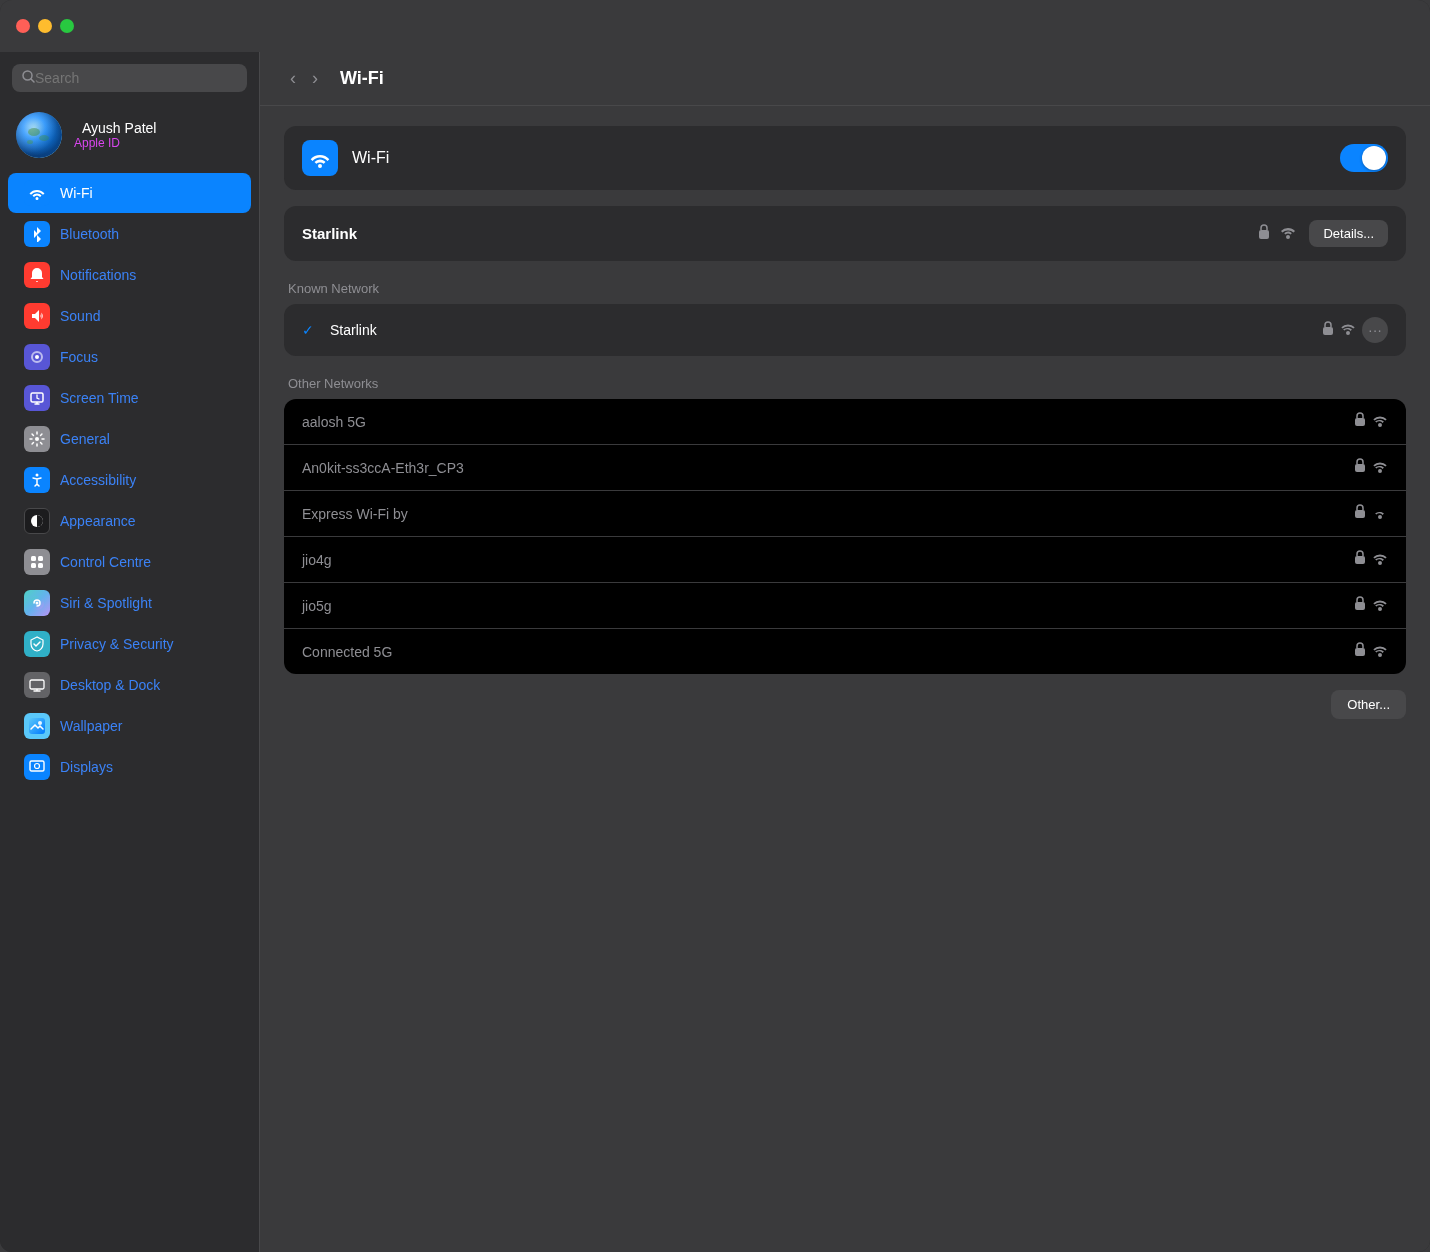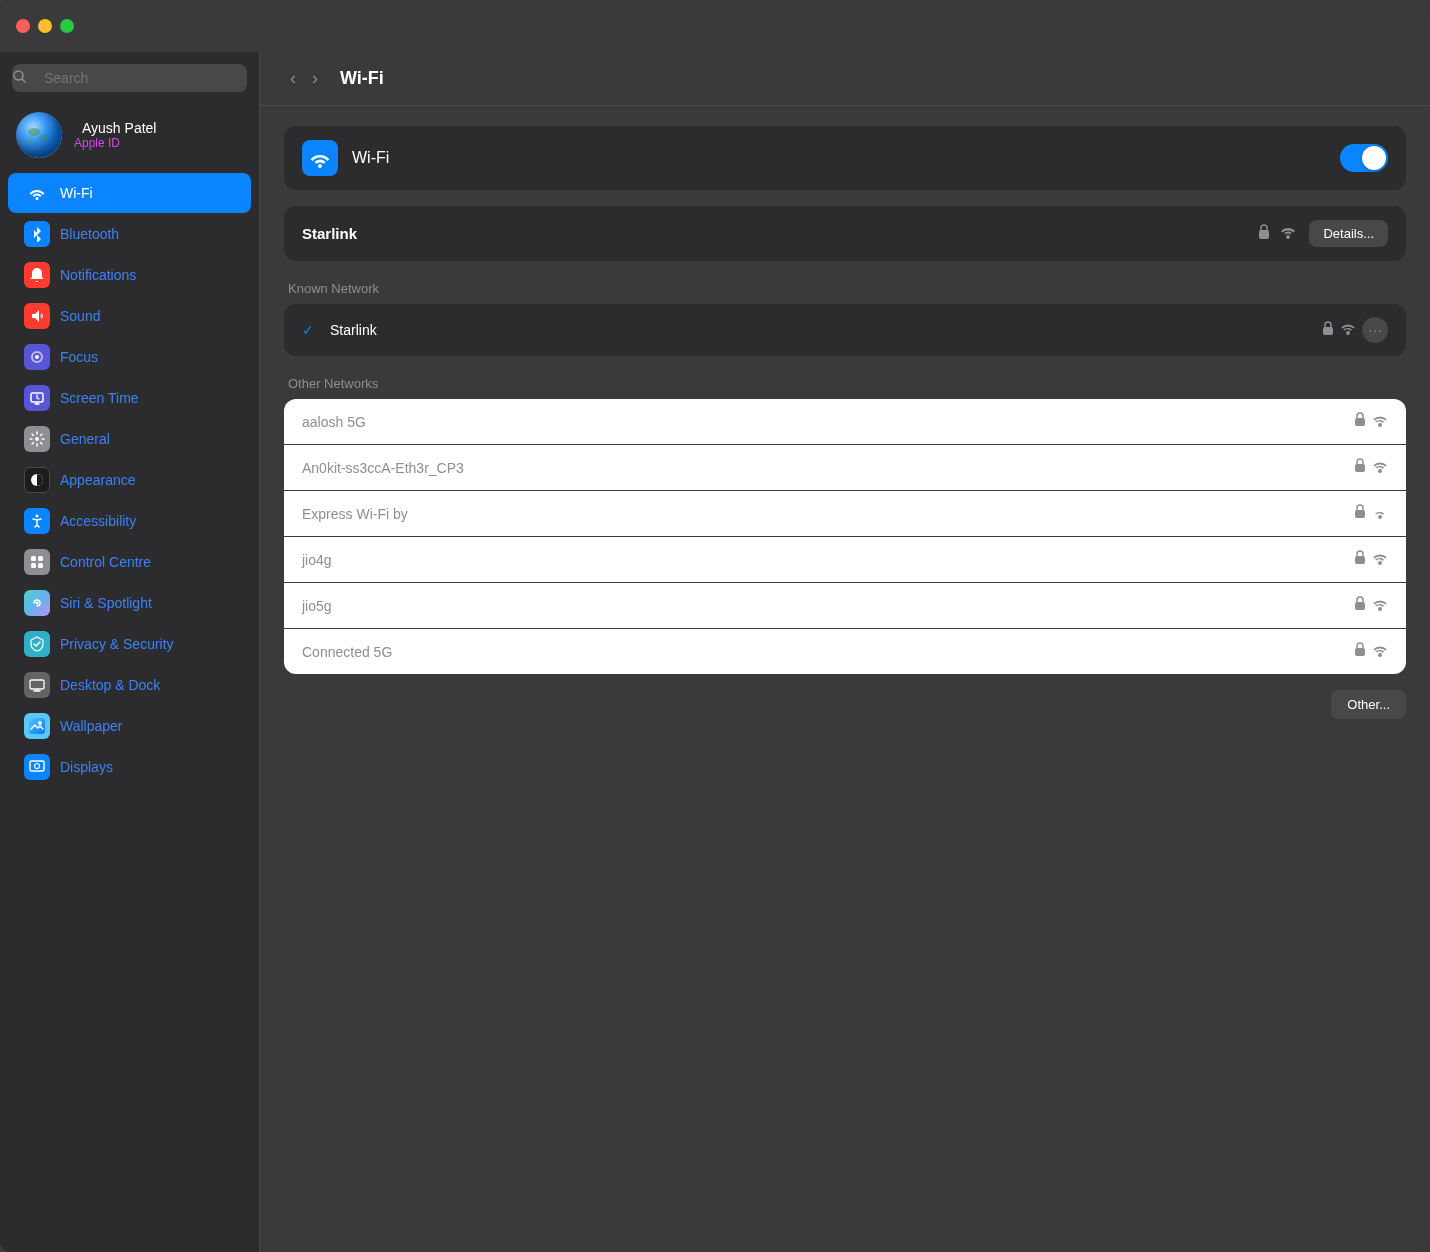--- a/index.html
+++ b/index.html
@@ -67,22 +67,22 @@
     }
 
     .search-container {
       padding: 0 12px 12px 12px;
     }
     .search-box {
       display: flex;
       align-items: center;
       background: #48484a;
       border-radius: 8px;
-      padding: 6px 1px;
-      gap: 18px;
+      padding: 6px 10px;
+      gap: 0;
     }
     .search-icon-svg {
       color: #8e8e93;
       font-size: 13px;
     }
     .search-input {
       background: transparent;
       border: none;
       outline: none;
       color: #8e8e93;
@@ -379,21 +379,21 @@
       border-radius: 50%;
       cursor: pointer;
       display: flex;
       align-items: center;
       justify-content: center;
       font-size: 14px;
     }
 
     
     .other-networks-list {
-      background: #ffffff;
+      background: #000000;
       border-radius: 12px;
       overflow: hidden;
       margin-bottom: 16px;
     }
     .other-network-item {
       display: flex;
       align-items: center;
       padding: 13px 18px;
       gap: 12px;
       cursor: pointer;
@@ -545,37 +545,37 @@
           <div class="sidebar-item-icon icon-general">
             <svg width="16" height="16" viewBox="0 0 16 16" fill="white">
               <circle cx="8" cy="8" r="2" fill="white"></circle>
               <path d="M8 1v2M8 13v2M1 8h2M13 8h2M3.05 3.05l1.42 1.42M11.53 11.53l1.42 1.42M3.05 12.95l1.42-1.42M11.53 4.47l1.42-1.42" stroke="white" stroke-width="1.5" stroke-linecap="round"></path>
             </svg>
           </div>
           <span class="sidebar-item-label">General</span>
         </div>
 
         <div class="sidebar-item">
+          <div class="sidebar-item-icon icon-accessibility">
+            <svg width="16" height="16" viewBox="0 0 16 16" fill="white">
+              <circle cx="8" cy="3" r="1.5"></circle>
+              <path d="M4 6l4 1 4-1M8 7v5M6 14l2-2 2 2" stroke="white" stroke-width="1.5" stroke-linecap="round" fill="none"></path>
+            </svg>
+          </div>
+          <span class="sidebar-item-label">Accessibility</span>
+        </div>
+
+        <div class="sidebar-item">
           <div class="sidebar-item-icon icon-appearance">
             <svg width="16" height="16" viewBox="0 0 16 16">
               <circle cx="8" cy="8" r="6" fill="white"></circle>
               <path d="M8 2a6 6 0 0 1 0 12" fill="#1c1c1e"></path>
             </svg>
           </div>
           <span class="sidebar-item-label">Appearance</span>
-        </div>
-
-        <div class="sidebar-item">
-          <div class="sidebar-item-icon icon-accessibility">
-            <svg width="16" height="16" viewBox="0 0 16 16" fill="white">
-              <circle cx="8" cy="3" r="1.5"></circle>
-              <path d="M4 6l4 1 4-1M8 7v5M6 14l2-2 2 2" stroke="white" stroke-width="1.5" stroke-linecap="round" fill="none"></path>
-            </svg>
-          </div>
-          <span class="sidebar-item-label">Accessibility</span>
         </div>
 
         <div class="sidebar-item">
           <div class="sidebar-item-icon icon-controlcentre">
             <svg width="16" height="16" viewBox="0 0 16 16" fill="white">
               <rect x="2" y="2" width="5" height="5" rx="1.5" fill="white"></rect>
               <rect x="9" y="2" width="5" height="5" rx="1.5" fill="white"></rect>
               <rect x="2" y="9" width="5" height="5" rx="1.5" fill="white"></rect>
               <rect x="9" y="9" width="5" height="5" rx="1.5" fill="white"></rect>
             </svg>

